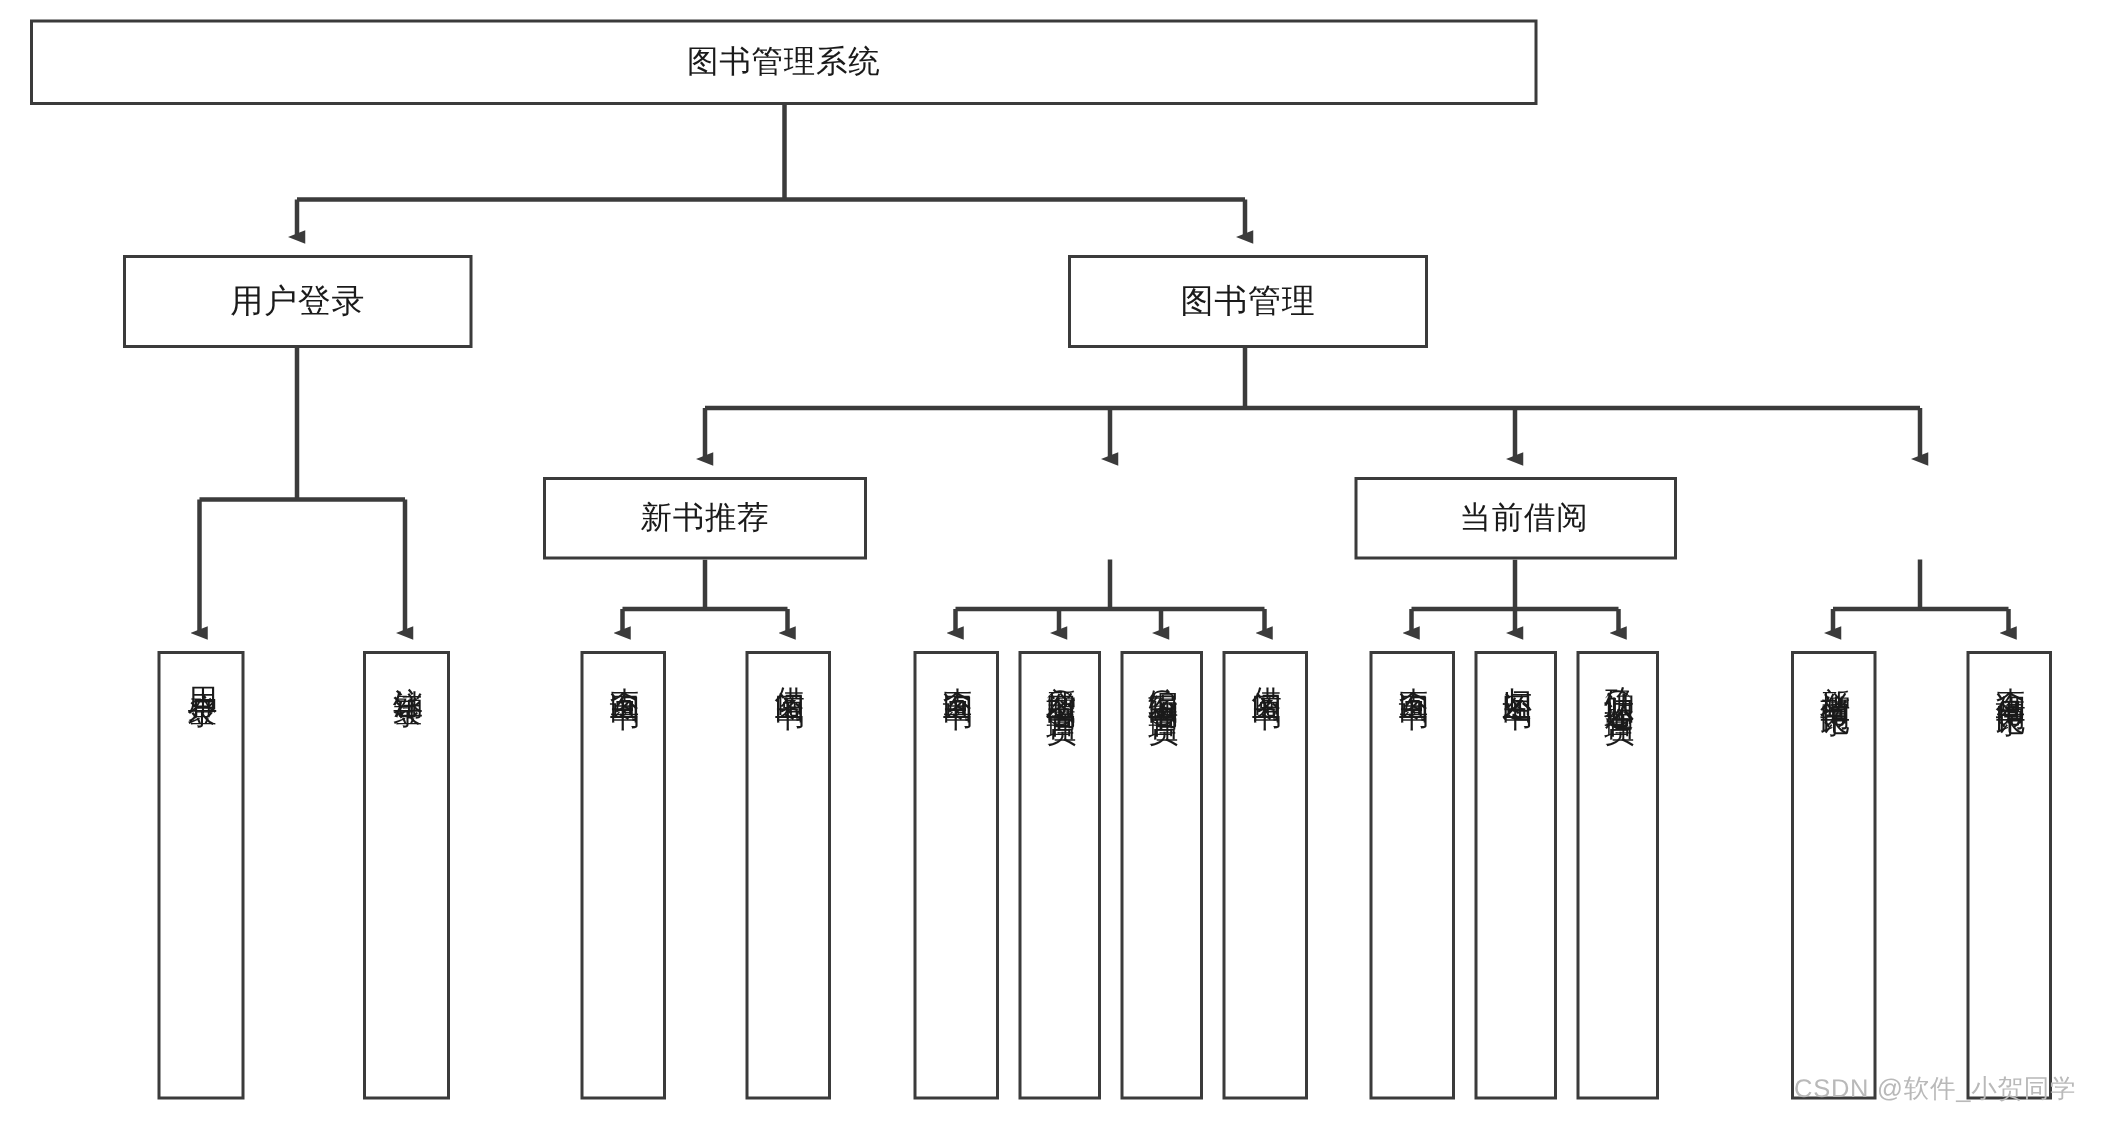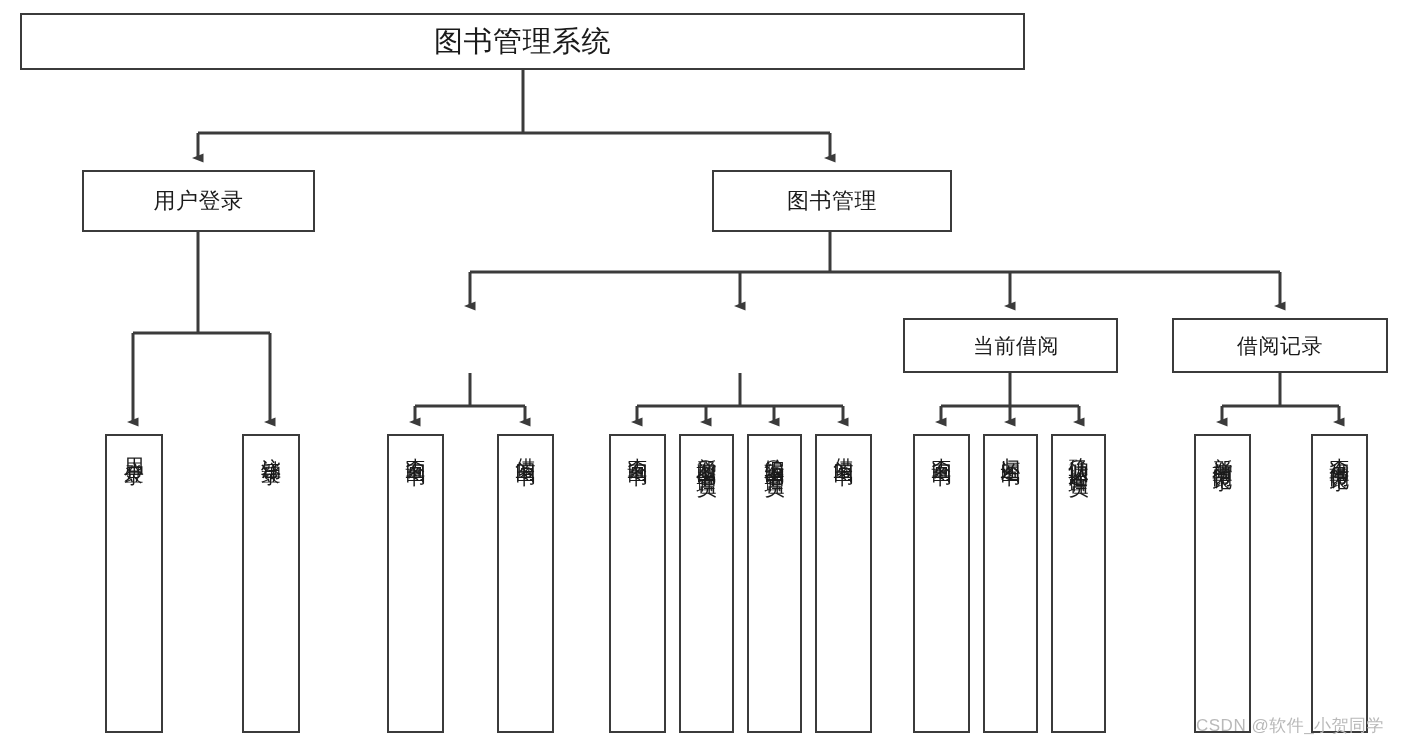--- a/index.html
+++ b/index.html
@@ -50,21 +50,21 @@
     align-items: flex-start;
     justify-content: center;
     padding-top: 6px;
   }
   .node.vert .label {
     writing-mode: vertical-rl;
     text-orientation: upright;
     letter-spacing: 3px;
     line-height: 1.05;
   }
-  .root-node .label { font-size: 29px; }
+  .root-node .label { font-size: 21px; }
   .lvl2-node .label { font-size: 22px; }
   .lvl3-node .label { font-size: 21px; }
   .leaf-node .label { font-size: 20px; }
   .watermark {
     position: absolute;
     color: #b9b9b9;
     font-size: 17px;
     white-space: nowrap;
     letter-spacing: 0.5px;
   }
@@ -128,25 +128,25 @@
     <span class="label">图书管理系统</span>
   </div>
 
   <div class="node horiz lvl2-node" style="left:82px; top:170px; width:233px; height:62px;">
     <span class="label">用户登录</span>
   </div>
   <div class="node horiz lvl2-node" style="left:712px; top:170px; width:240px; height:62px;">
     <span class="label">图书管理</span>
   </div>
 
+  <div class="node horiz lvl3-node" style="left:362px; top:318px; width:216px; height:55px;">
+    <span class="label">新书推荐</span>
+  </div>
   <div class="node horiz lvl3-node" style="left:903px; top:318px; width:215px; height:55px;padding-left:11px;">
     <span class="label">当前借阅</span>
-  </div>
-  <div class="node horiz lvl3-node" style="left:1172px; top:318px; width:216px; height:55px;">
-    <span class="label">借阅记录</span>
   </div>
 
   <div class="node vert leaf-node" style="left:105px; top:434px; width:58px; height:299px;">
     <span class="label">用户登录</span>
   </div>
   <div class="node vert leaf-node" style="left:242px; top:434px; width:58px; height:299px;">
     <span class="label">注销登录</span>
   </div>
 
   <div class="node vert leaf-node" style="left:387px; top:434px; width:57px; height:299px;">

